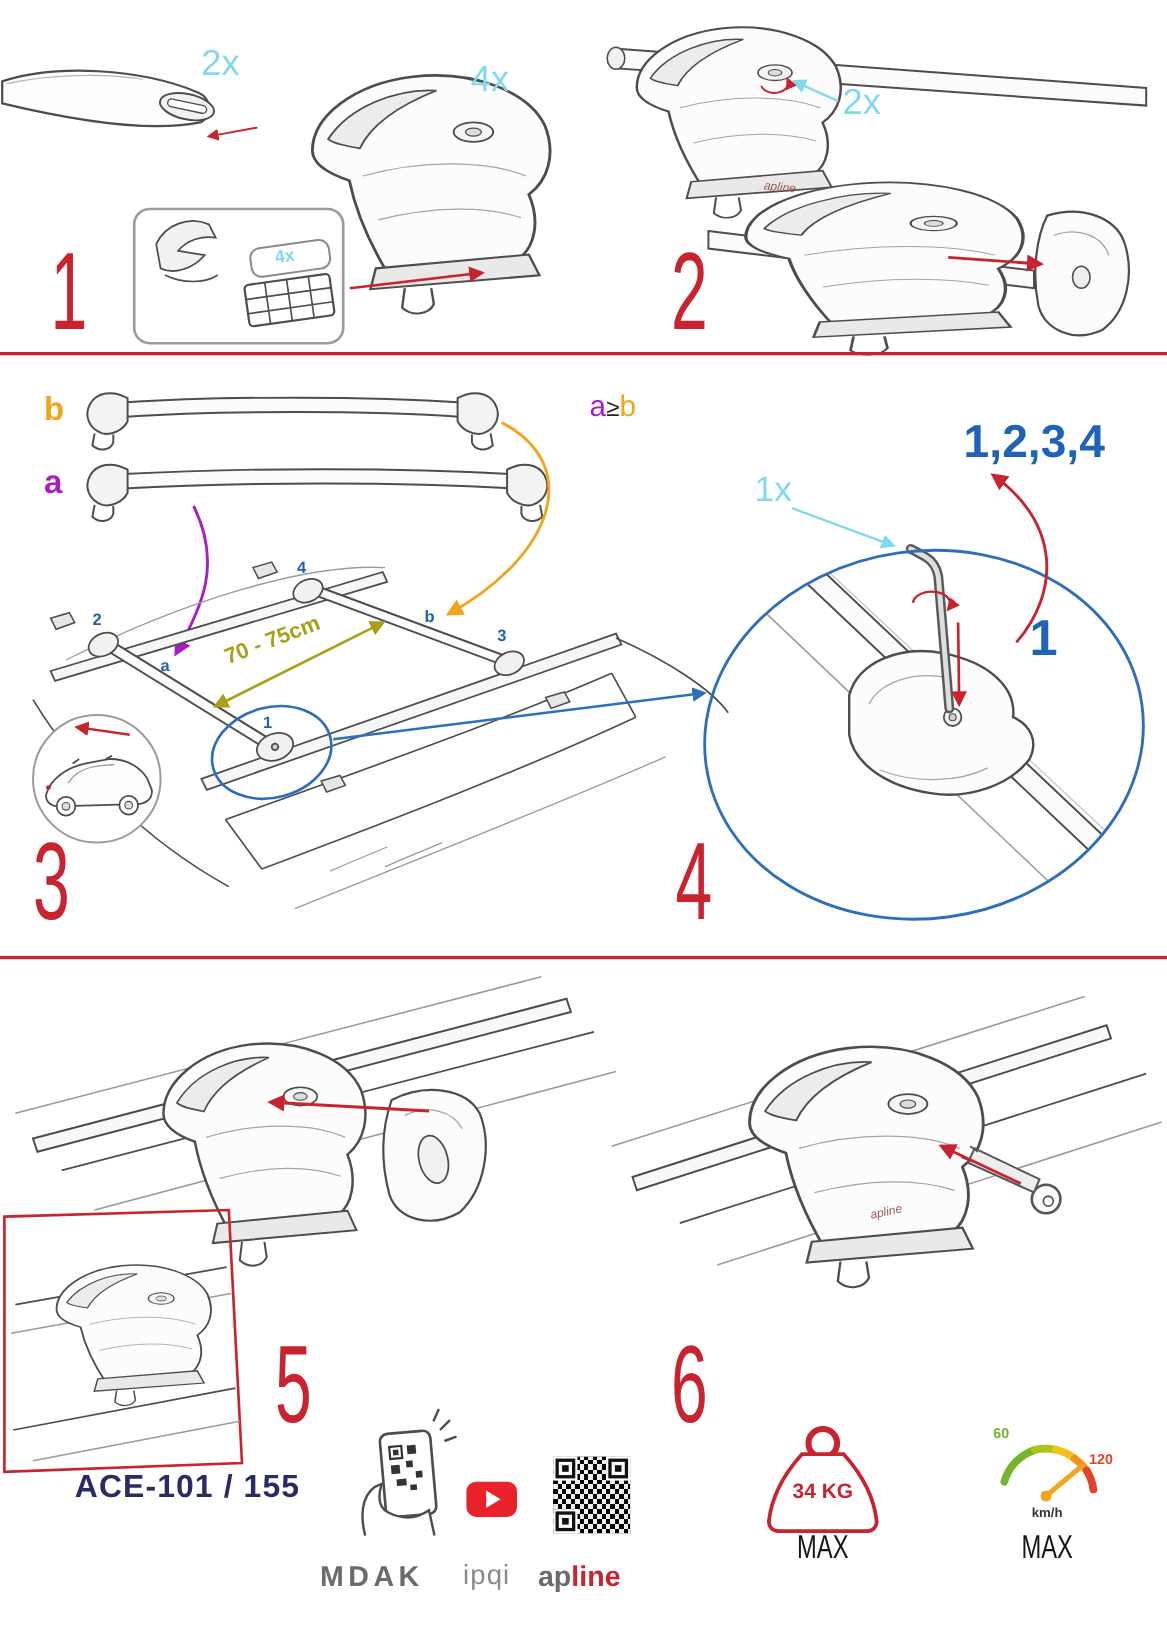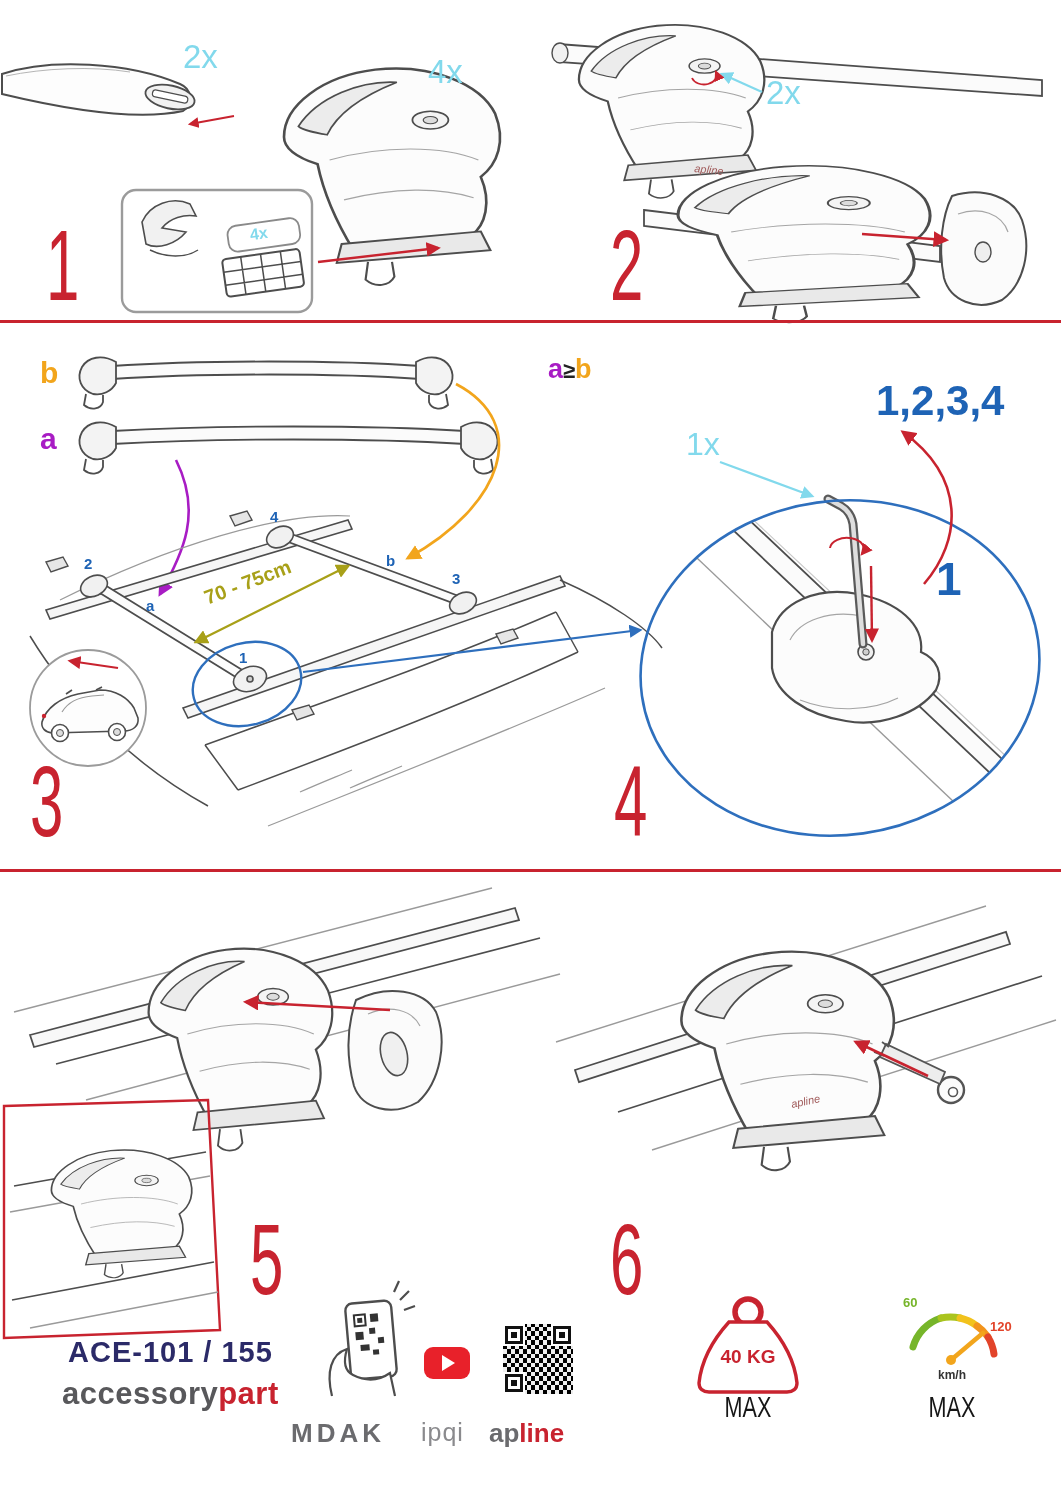--- a/index.html
+++ b/index.html
@@ -275,21 +275,21 @@
 <div class="lbl cyan" style="left:428px;top:55px;">4x</div>
 <div class="lbl" style="left:250px;top:226px;color:#82d9ec;font-size:16px;font-weight:bold;transform:rotate(-8deg);">4x</div>
 <div class="lbl stepnum" style="left:46px;top:224px;">1</div>
 
 <div class="lbl cyan" style="left:766px;top:76px;">2x</div>
 <div class="lbl stepnum" style="left:610px;top:224px;">2</div>
 
 <div class="lbl" style="left:40px;top:358px;color:#f2a51c;font-size:30px;font-weight:bold;">b</div>
 <div class="lbl" style="left:40px;top:424px;color:#a81cc4;font-size:30px;font-weight:bold;">a</div>
 
-<div class="lbl" style="left:548px;top:356px;font-weight:bold;">
+<div class="lbl" style="left:536px;top:356px;font-weight:normal;">
   <span style="color:#a81cc4;font-size:27px;">a</span><span style="color:#222;font-size:22px;">≥</span><span style="color:#f2a51c;font-size:27px;">b</span>
 </div>
 <div class="lbl" style="left:876px;top:380px;color:#1e63b5;font-size:42px;font-weight:bold;">1,2,3,4</div>
 <div class="lbl cyan" style="left:686px;top:428px;font-size:32px;text-align:right;">1x</div>
 <div class="lbl" style="left:936px;top:556px;color:#1e63b5;font-size:46px;font-weight:bold;">1</div>
 
 <div class="lbl pos" style="left:84px;top:556px;">2</div>
 <div class="lbl pos" style="left:270px;top:509px;">4</div>
 <div class="lbl pos" style="left:386px;top:553px;">b</div>
 <div class="lbl pos" style="left:452px;top:571px;">3</div>
@@ -297,36 +297,33 @@
 <div class="lbl pos" style="left:239px;top:650px;">1</div>
 <div class="lbl" style="left:202px;top:572px;color:#a8a018;font-size:20px;font-weight:bold;transform:rotate(-21deg);">70 - 75cm</div>
 
 <div class="lbl stepnum" style="left:30px;top:760px;">3</div>
 <div class="lbl stepnum" style="left:614px;top:760px;">4</div>
 <div class="lbl stepnum" style="left:250px;top:1218px;">5</div>
 <div class="lbl stepnum" style="left:610px;top:1218px;">6</div>
 
 <div class="lb l" style="position:absolute;"></div>
 <div class="lbl" style="left:68px;top:1338px;color:#2b2a68;font-size:29px;font-weight:bold;letter-spacing:1px;">ACE-101 / 155</div>
-<div class="lbl" style="left:62px;top:1378px;font-size:31px;font-weight:bold;letter-spacing:.5px;">
-  <span style="color:#58585b;">accessory</span><span style="color:#c8232f;">part</span>
-</div>
 <div class="lbl" style="left:291px;top:1420px;color:#6b6b6e;font-size:26px;font-weight:bold;letter-spacing:4px;">MDAK</div>
 <div class="yt">
       <div class="yt-play"></div>
     </div>
 <div class="lbl" style="left:421px;top:1420px;color:#8a8a8d;font-size:25px;font-weight:normal;letter-spacing:1px;">ipqi</div>
 <div class="qr">
   <div class="qf" style="left:2px;top:2px;"></div>
   <div class="qf" style="right:2px;top:2px;"></div>
   <div class="qf" style="left:2px;bottom:2px;"></div>
 </div>
 <div class="lbl" style="left:489px;top:1420px;font-size:26px;font-weight:bold;">
   <span style="color:#6b6b6e;">ap</span><span style="color:#c8232f;">line</span>
 </div>
-<div class="lbl" style="left:710px;top:1347px;width:76px;text-align:center;color:#c8232f;font-size:19px;font-weight:bold;">40 KG</div>
+<div class="lbl" style="left:710px;top:1347px;width:76px;text-align:center;color:#c8232f;font-size:19px;font-weight:bold;">34 KG</div>
 <div class="lbl max" style="left:700px;top:1392px;width:96px;">MAX</div>
 <div class="lbl" style="left:903px;top:1296px;color:#76b52a;font-size:13px;font-weight:bold;">60</div>
 <div class="lbl" style="left:990px;top:1320px;color:#e2442a;font-size:13px;font-weight:bold;">120</div>
 <div class="lbl" style="left:928px;top:1369px;width:48px;text-align:center;color:#333;font-size:12px;">km/h</div>
 <div class="lbl max" style="left:904px;top:1392px;width:96px;">MAX</div>
 
 </div>
 
 </body></html>

